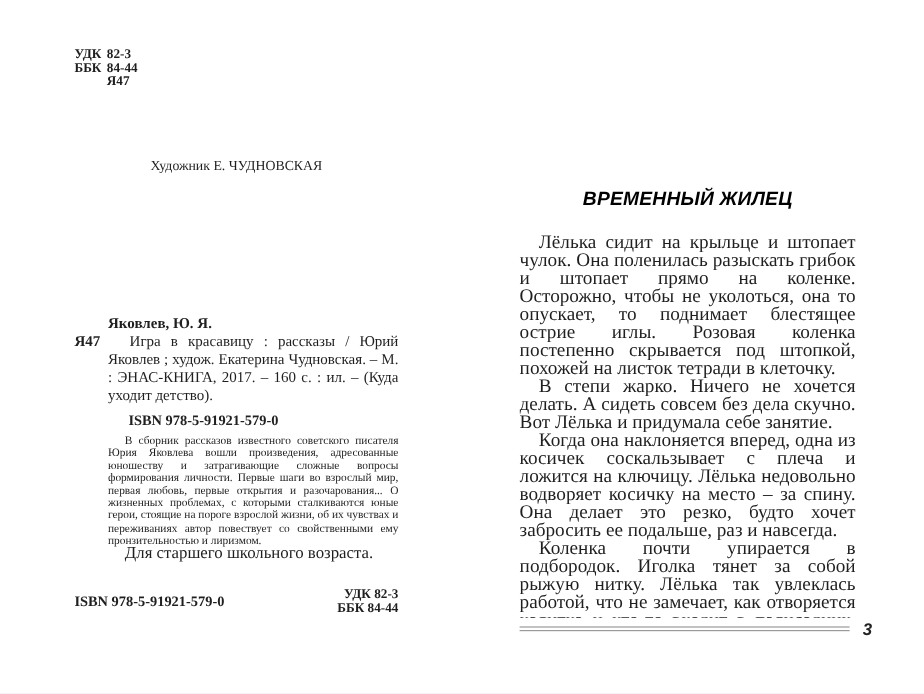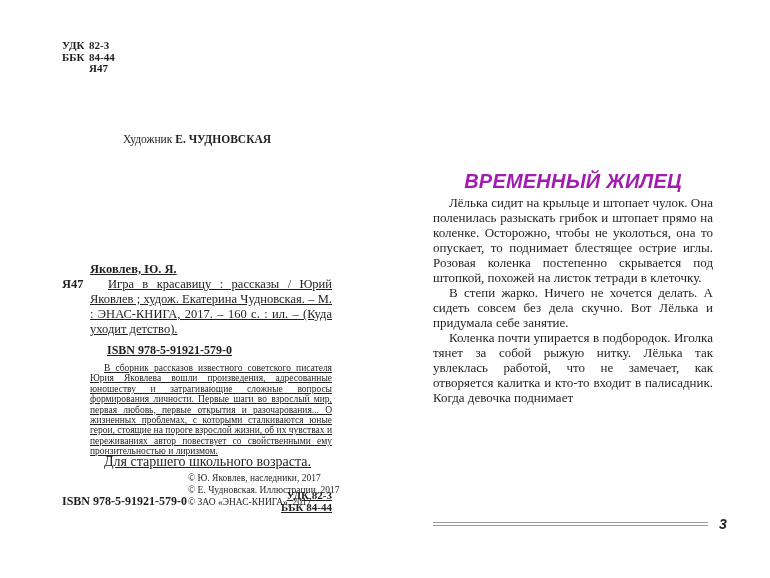--- a/index.html
+++ b/index.html
@@ -7,41 +7,41 @@
     position:relative;width:770px;height:578px;background:#ffffff;
     font-family:"Liberation Serif", serif;color:#1f1f1f;overflow:hidden;
     margin:0 auto;
   }
   
   .left-page{position:absolute;left:62px;top:0;width:270px;height:578px;}
   .udk-top{position:absolute;top:40px;left:0;font-weight:bold;font-size:11px;line-height:11.5px;}
   .udk-row{display:flex;}
   .udk-row .lbl{width:27px;}
   .artist{position:absolute;top:133px;left:0;width:100%;text-align:center;font-size:11.5px;white-space:nowrap;}
-  .artist .name{font-weight:bold;text-align:center;}
-  .card{position:absolute;top:262px;left:0;width:270px;text-decoration:underline;}
+  .artist .name{font-weight:normal;text-align:center;}
+  .card{position:absolute;top:262px;left:0;width:270px;}
   .card-header{font-weight:bold;font-size:12.5px;line-height:15px;margin-left:28px;}
   .entry-wrap{position:relative;}
   .sign{position:absolute;left:0;top:0;font-weight:bold;font-size:12.5px;line-height:15px;}
   .entry{margin:0 0 0 28px;font-size:12.5px;line-height:15px;text-align:justify;text-indent:18px;hyphens:auto;}
   .isbn1{font-weight:bold;font-size:12px;line-height:14px;margin:6px 0 0 45px;}
   .annotation{margin:6px 0 0 28px;font-size:9.5px;line-height:10.4px;text-align:justify;text-indent:14px;hyphens:auto;}
   .audience{margin:0 0 0 28px;font-size:14px;line-height:10.4px;text-indent:14px;}
   .udk-footer{margin-top:23px;text-align:right;font-weight:bold;font-size:11px;line-height:11.5px;}
   .copyright{position:absolute;top:472px;left:126px;font-size:9.5px;line-height:12.2px;white-space:nowrap;}
   .isbn2{position:absolute;top:494px;left:0;font-weight:bold;font-size:12px;}
   
   .right-page{position:absolute;left:433px;top:0;width:280px;height:578px;}
   .story-title{
     position:absolute;top:158px;left:0;width:100%;text-align:center;
     font-family:"Liberation Sans", sans-serif;font-weight:bold;font-style:italic;
-    font-size:20px;letter-spacing:0.2px;color:#a21caf;white-space:nowrap;margin-top:12px;
+    font-size:16px;letter-spacing:0.2px;color:#000000;white-space:nowrap;
   }
   .story-body{position:absolute;top:195px;left:0;width:280px;height:320px;overflow:hidden;
-    font-size:13px;line-height:15px;text-align:justify;}
+    font-size:16px;line-height:15px;text-align:justify;}
   .story-body p{margin:0;text-indent:16px;hyphens:auto;}
   .footer{position:absolute;top:516px;left:0;width:300px;display:flex;align-items:center;}
   .rule{width:275px;height:2px;border-top:1px solid #9a9a9a;border-bottom:1px solid #9a9a9a;}
   .pagenum{margin-left:11px;font-family:"Liberation Sans", sans-serif;font-weight:bold;font-style:italic;font-size:14px;color:#222;}
 </style>
 </head>
 <body>
 
 <div class="screen">
 
@@ -75,33 +75,29 @@
       </div>
       <div class="isbn1">ISBN 978-5-91921-579-0</div>
       <p class="annotation">В сборник рассказов известного советского писателя Юрия Яковлева вошли произведения, адресованные юношеству и затрагивающие сложные вопросы формирования личности. Первые шаги во взрослый мир, первая любовь, первые открытия и разочарования... О жизненных проблемах, с которыми сталкиваются юные герои, стоящие на пороге взрослой жизни, об их чувствах и переживаниях автор повествует со свойственными ему пронзительностью и лиризмом.</p>
       <p class="audience">Для старшего школьного возраста.</p>
       <div class="udk-footer">
         <div>УДК 82-3</div>
         <div>ББК 84-44</div>
       </div>
     </div>
 
-    <div class="copyright">
-      <div>© Ю. Яковлев, наследники, 2017</div>
-      <div>© Е. Чудновская. Иллюстрации, 2017</div>
-      <div>© ЗАО «ЭНАС-КНИГА», 2017</div>
-    </div>
     <div class="isbn2">ISBN 978-5-91921-579-0</div>
   </div>
 
   <div class="right-page">
     <div class="story-title">ВРЕМЕННЫЙ ЖИЛЕЦ</div>
     <div class="story-body">
       <p>Лёлька сидит на крыльце и штопает чулок. Она поленилась разыскать грибок и штопает прямо на коленке. Осторожно, чтобы не уколоться, она то опускает, то поднимает блестящее острие иглы. Розовая коленка постепенно скрывается под штопкой, похожей на листок тетради в клеточку.</p>
       <p>В степи жарко. Ничего не хочется делать. А сидеть совсем без дела скучно. Вот Лёлька и придумала себе занятие.</p>
+      <p>Когда она наклоняется вперед, одна из косичек соскальзывает с плеча и ложится на ключицу. Лёлька недовольно водворяет косичку на место – за спину. Она делает это резко, будто хочет забросить ее подальше, раз и навсегда.</p>
       <p>Коленка почти упирается в подбородок. Иголка тянет за собой рыжую нитку. Лёлька так увлеклась работой, что не замечает, как отворяется калитка и кто-то входит в палисадник. Когда девочка поднимает</p>
     </div>
     <div class="footer">
       <div class="rule"></div>
       <div class="pagenum">3</div>
     </div>
   </div>
 
 </div>
 

